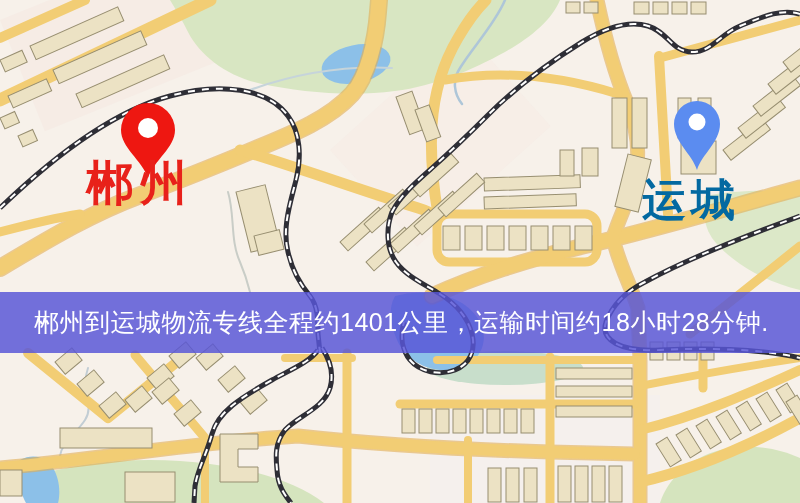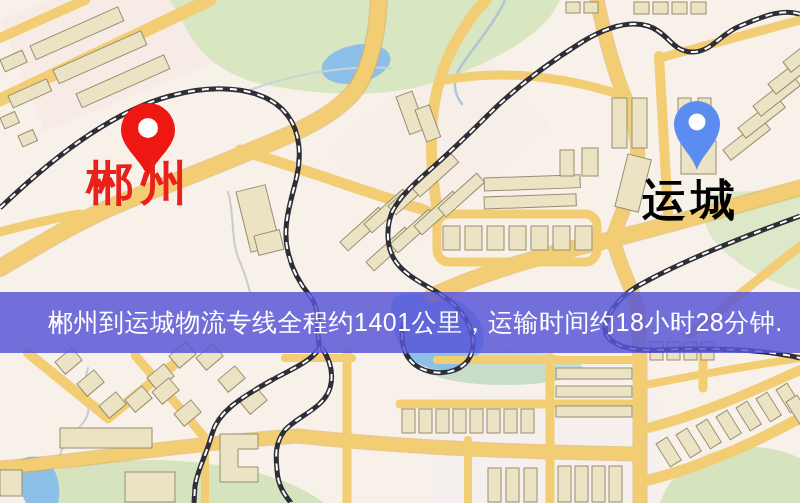--- a/index.html
+++ b/index.html
@@ -9,27 +9,27 @@
   }
   .map-wrap svg.base{position:absolute;left:0;top:0;}
   .pin{position:absolute;}
   .pin-origin{left:118px;top:100px;width:60px;height:80px;}
   .pin-dest{left:671px;top:98px;width:52px;height:76px;}
   .place-label{
     position:absolute;font-family:"Liberation Serif","DejaVu Serif",serif;
     font-weight:bold;white-space:nowrap;line-height:1;
   }
   .origin-label{left:86px;top:160px;font-size:47px;color:#e8211a;letter-spacing:7px;}
-  .dest-label{left:642px;top:179px;font-size:44px;color:#000000;letter-spacing:5px;}
+  .dest-label{left:642px;top:179px;font-size:44px;color:#0369a1;letter-spacing:5px;}
   .banner{
     position:absolute;left:0;top:292px;width:800px;height:61px;
     background:rgba(88,86,215,0.84);display:flex;align-items:center;
   }
   .banner-text{
-    color:#ffffff;font-size:25px;padding-left:48px;white-space:nowrap;
+    color:#ffffff;font-size:25px;padding-left:34px;white-space:nowrap;
     overflow:hidden;letter-spacing:0.5px;
   }
 </style>
 </head>
 <body>
 
 <div class="map-wrap">
 
   <svg class="base" width="800" height="503" viewBox="0 0 800 503">
 

